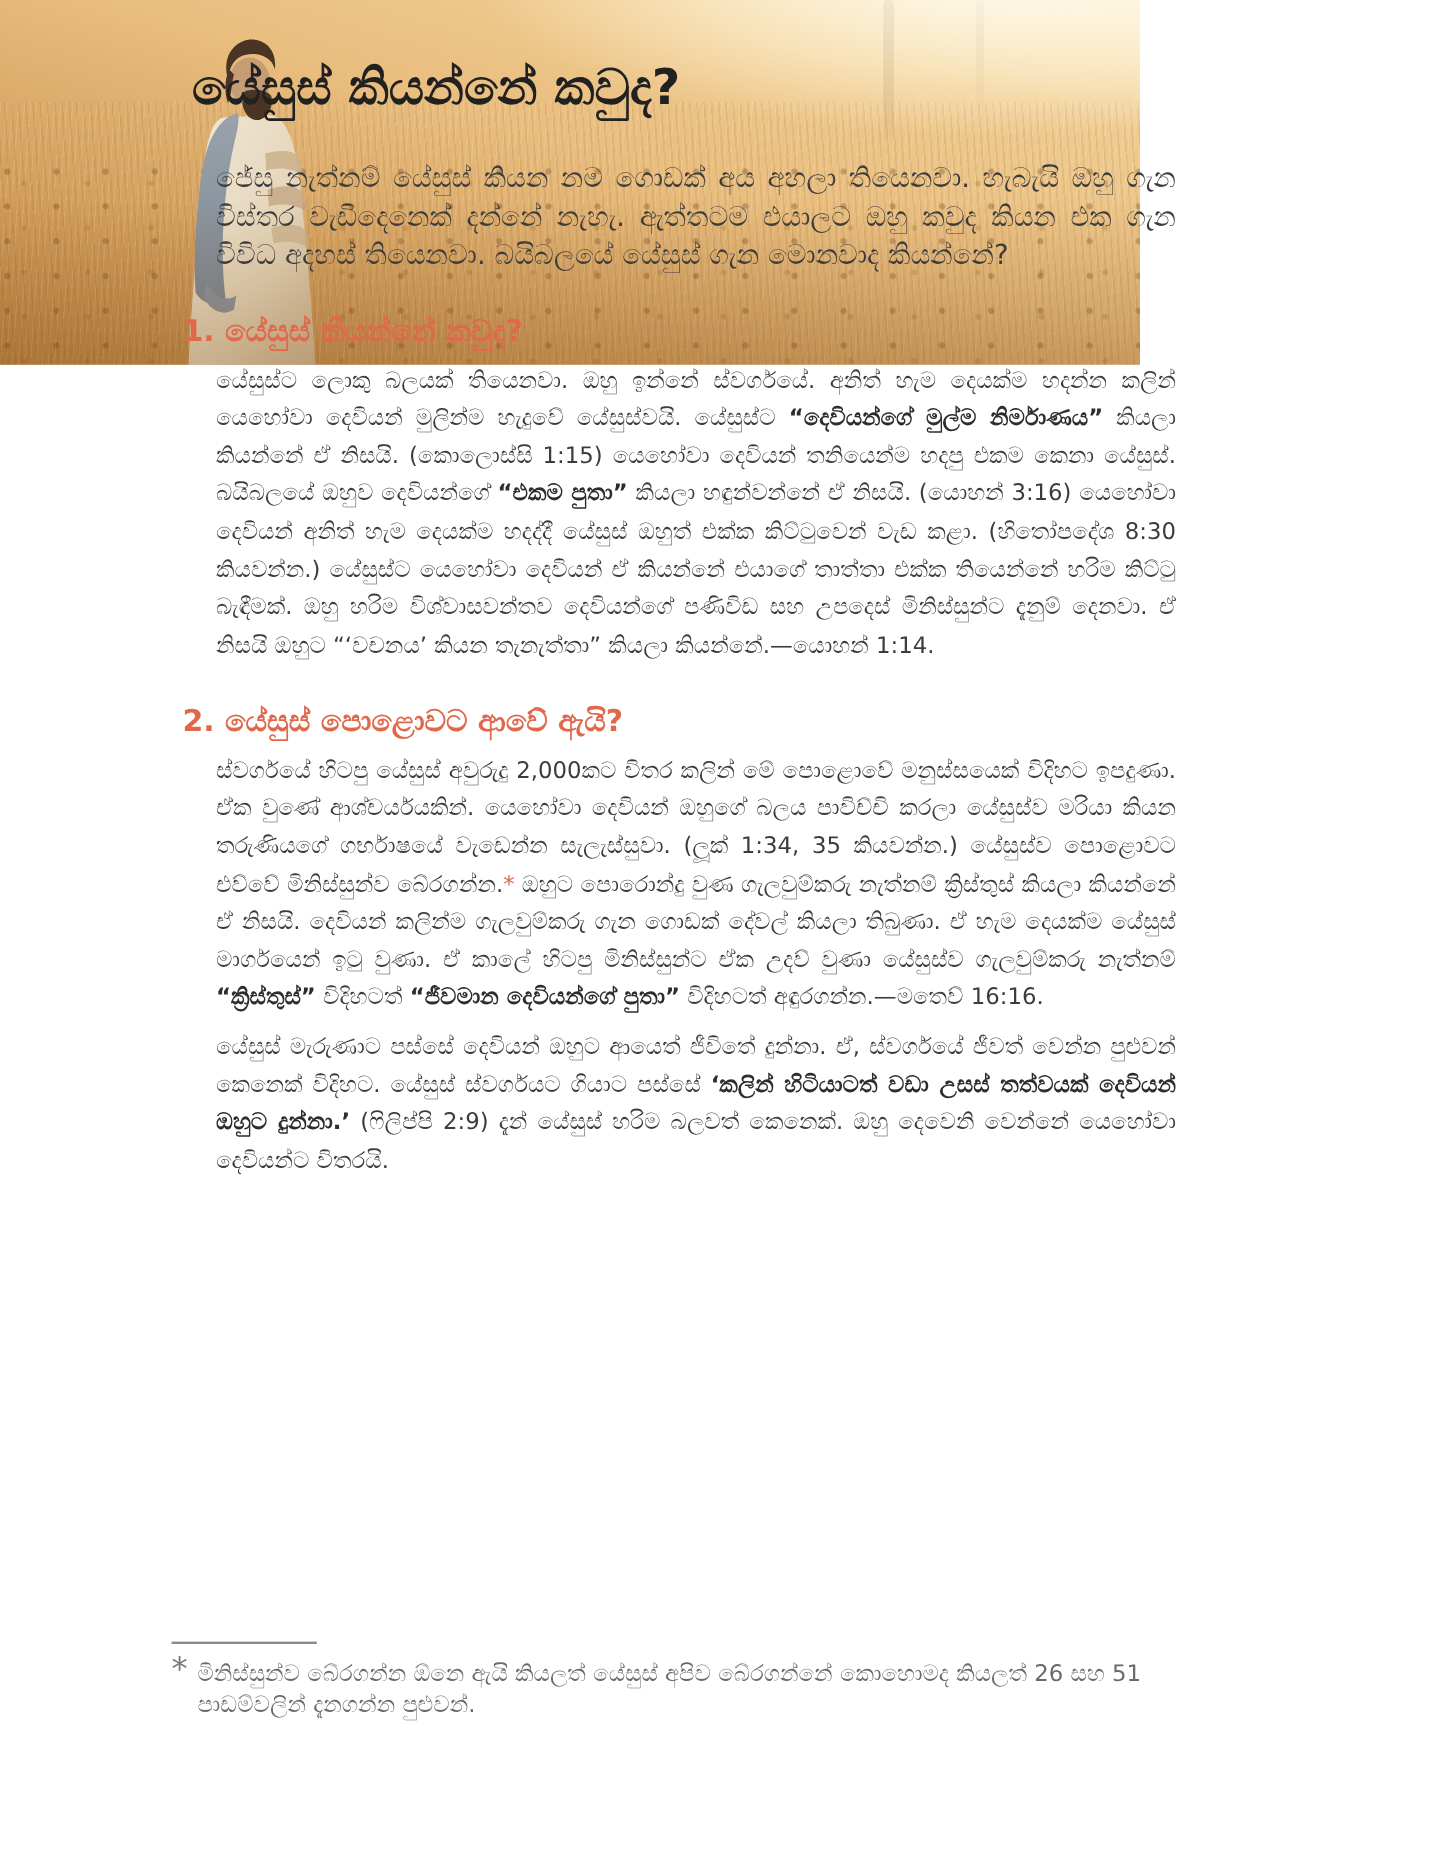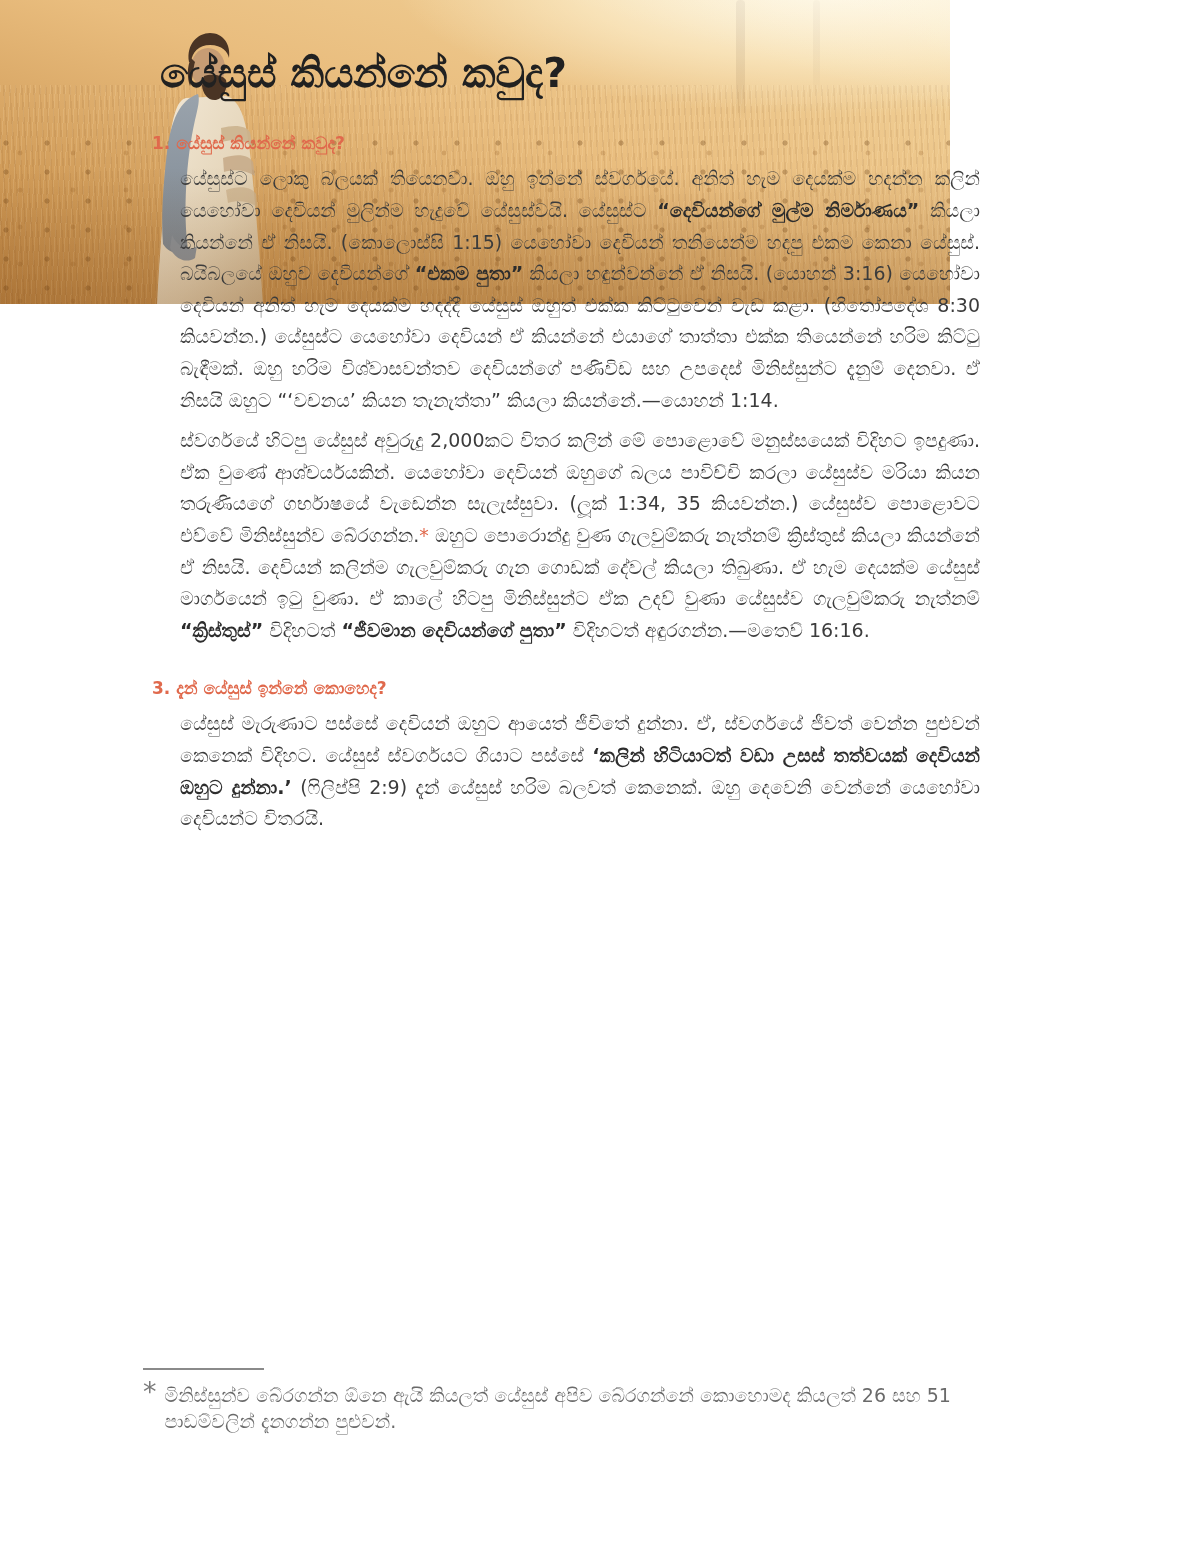--- a/index.html
+++ b/index.html
@@ -84,21 +84,21 @@
     margin: 46px 0 0 8px;
     font-size: 41px; line-height: 1.35; font-weight: 700;
     color: var(--title);
   }
   .intro {
     margin: 33px 0 0 28px; width: 800px;
     font-size: 23px; line-height: 31.6px; text-align: justify;
   }
   .sec-heading {
     margin: 31px 0 0 0;
-    font-size: 17px; line-height: 1.3; font-weight: 700;
+    font-size: 25px; line-height: 1.3; font-weight: 700;
     color: var(--heading);
   }
   .sec-para {
     margin: 9px 0 0 28px; width: 800px;
     font-size: 19px; line-height: 31.6px; text-align: justify;
   }
   .sec-para .bold { font-weight: 700; color: #2d2d2d; }
   .sec-para .accent-mark { color: var(--heading); font-weight: 400; }
 
   
@@ -168,32 +168,33 @@
 
     <div class="chapter-badge">
       <div class="chapter-number">15</div>
       <div class="chapter-underline"></div>
     </div>
   </header>
 
   <main class="content">
     <h1 class="page-title">යේසුස් කියන්නේ කවුද?</h1>
 
+    <p class="intro">ජේසු නැත්නම් යේසුස් කියන නම ගොඩක් අය අහලා තියෙනවා. හැබැයි ඔහු ගැන විස්තර වැඩිදෙනෙක් දන්නේ නැහැ. ඇත්තටම එයාලට ඔහු කවුද කියන එක ගැන විවිධ අදහස් තියෙනවා. බයිබලයේ යේසුස් ගැන මොනවාද කියන්නේ?</p>
 
     <section>
       <h2 class="sec-heading">1. යේසුස් කියන්නේ කවුද?</h2>
       <p class="sec-para"><span>යේසුස්ට ලොකු බලයක් තියෙනවා. ඔහු ඉන්නේ ස්වර්ගයේ. අනිත් හැම දෙයක්ම හදන්න කලින් යෙහෝවා දෙවියන් මුලින්ම හැදුවේ යේසුස්වයි. යේසුස්ට </span><span class="bold">“දෙවියන්ගේ මුල්ම නිර්මාණය”</span><span> කියලා කියන්නේ ඒ නිසයි. (කොලොස්සි 1:15) යෙහෝවා දෙවියන් තනියෙන්ම හදපු එකම කෙනා යේසුස්. බයිබලයේ ඔහුව දෙවියන්ගේ </span><span class="bold">“එකම පුතා”</span><span> කියලා හඳුන්වන්නේ ඒ නිසයි. (යොහන් 3:16) යෙහෝවා දෙවියන් අනිත් හැම දෙයක්ම හදද්දී යේසුස් ඔහුත් එක්ක කිට්ටුවෙන් වැඩ කළා. (හිතෝපදේශ 8:30 කියවන්න.) යේසුස්ට යෙහෝවා දෙවියන් ඒ කියන්නේ එයාගේ තාත්තා එක්ක තියෙන්නේ හරිම කිට්ටු බැඳීමක්. ඔහු හරිම විශ්වාසවන්තව දෙවියන්ගේ පණිවිඩ සහ උපදෙස් මිනිස්සුන්ට දැනුම් දෙනවා. ඒ නිසයි ඔහුට “‘වචනය’ කියන තැනැත්තා” කියලා කියන්නේ.—යොහන් 1:14.</span></p>
     </section>
 
     <section>
+      <h2 class="sec-heading">2. යේසුස් පොළොවට ආවේ ඇයි?</h2>
       <p class="sec-para"><span>ස්වර්ගයේ හිටපු යේසුස් අවුරුදු 2,000කට විතර කලින් මේ පොළොවේ මනුස්සයෙක් විදිහට ඉපදුණා. ඒක වුණේ ආශ්චර්යයකින්. යෙහෝවා දෙවියන් ඔහුගේ බලය පාවිච්චි කරලා යේසුස්ව මරියා කියන තරුණියගේ ගර්භාෂයේ වැඩෙන්න සැලැස්සුවා. (ලූක් 1:34, 35 කියවන්න.) යේසුස්ව පොළොවට එව්වේ මිනිස්සුන්ව බේරගන්න.</span><span class="accent-mark">*</span><span> ඔහුට පොරොන්දු වුණ ගැලවුම්කරු නැත්නම් ක්‍රිස්තුස් කියලා කියන්නේ ඒ නිසයි. දෙවියන් කලින්ම ගැලවුම්කරු ගැන ගොඩක් දේවල් කියලා තිබුණා. ඒ හැම දෙයක්ම යේසුස් මාර්ගයෙන් ඉටු වුණා. ඒ කාලේ හිටපු මිනිස්සුන්ට ඒක උදව් වුණා යේසුස්ව ගැලවුම්කරු නැත්නම් </span><span class="bold">“ක්‍රිස්තුස්”</span><span> විදිහටත් </span><span class="bold">“ජීවමාන දෙවියන්ගේ පුතා”</span><span> විදිහටත් අඳුරගන්න.—මතෙව් 16:16.</span></p>
     </section>
 
     <section>
-      <h2 class="sec-heading">3. දැන් යේසුස් ඉන්නේ කොහෙද?</h2>
       <p class="sec-para"><span>යේසුස් මැරුණාට පස්සේ දෙවියන් ඔහුට ආයෙත් ජීවිතේ දුන්නා. ඒ, ස්වර්ගයේ ජීවත් වෙන්න පුළුවන් කෙනෙක් විදිහට. යේසුස් ස්වර්ගයට ගියාට පස්සේ </span><span class="bold">‘කලින් හිටියාටත් වඩා උසස් තත්වයක් දෙවියන් ඔහුට දුන්නා.’</span><span> (ෆිලිප්පි 2:9) දැන් යේසුස් හරිම බලවත් කෙනෙක්. ඔහු දෙවෙනි වෙන්නේ යෙහෝවා දෙවියන්ට විතරයි.</span></p>
     </section>
   </main>
 
   <div class="footnote-area">
     <div class="footnote-divider"></div>
     <div class="footnote">
       <span class="footnote-marker">*</span>
       <span class="footnote-text">මිනිස්සුන්ව බේරගන්න ඕනෙ ඇයි කියලත් යේසුස් අපිව බේරගන්නේ කොහොමද කියලත් 26 සහ 51 පාඩම්වලින් දැනගන්න පුළුවන්.</span>
     </div>

